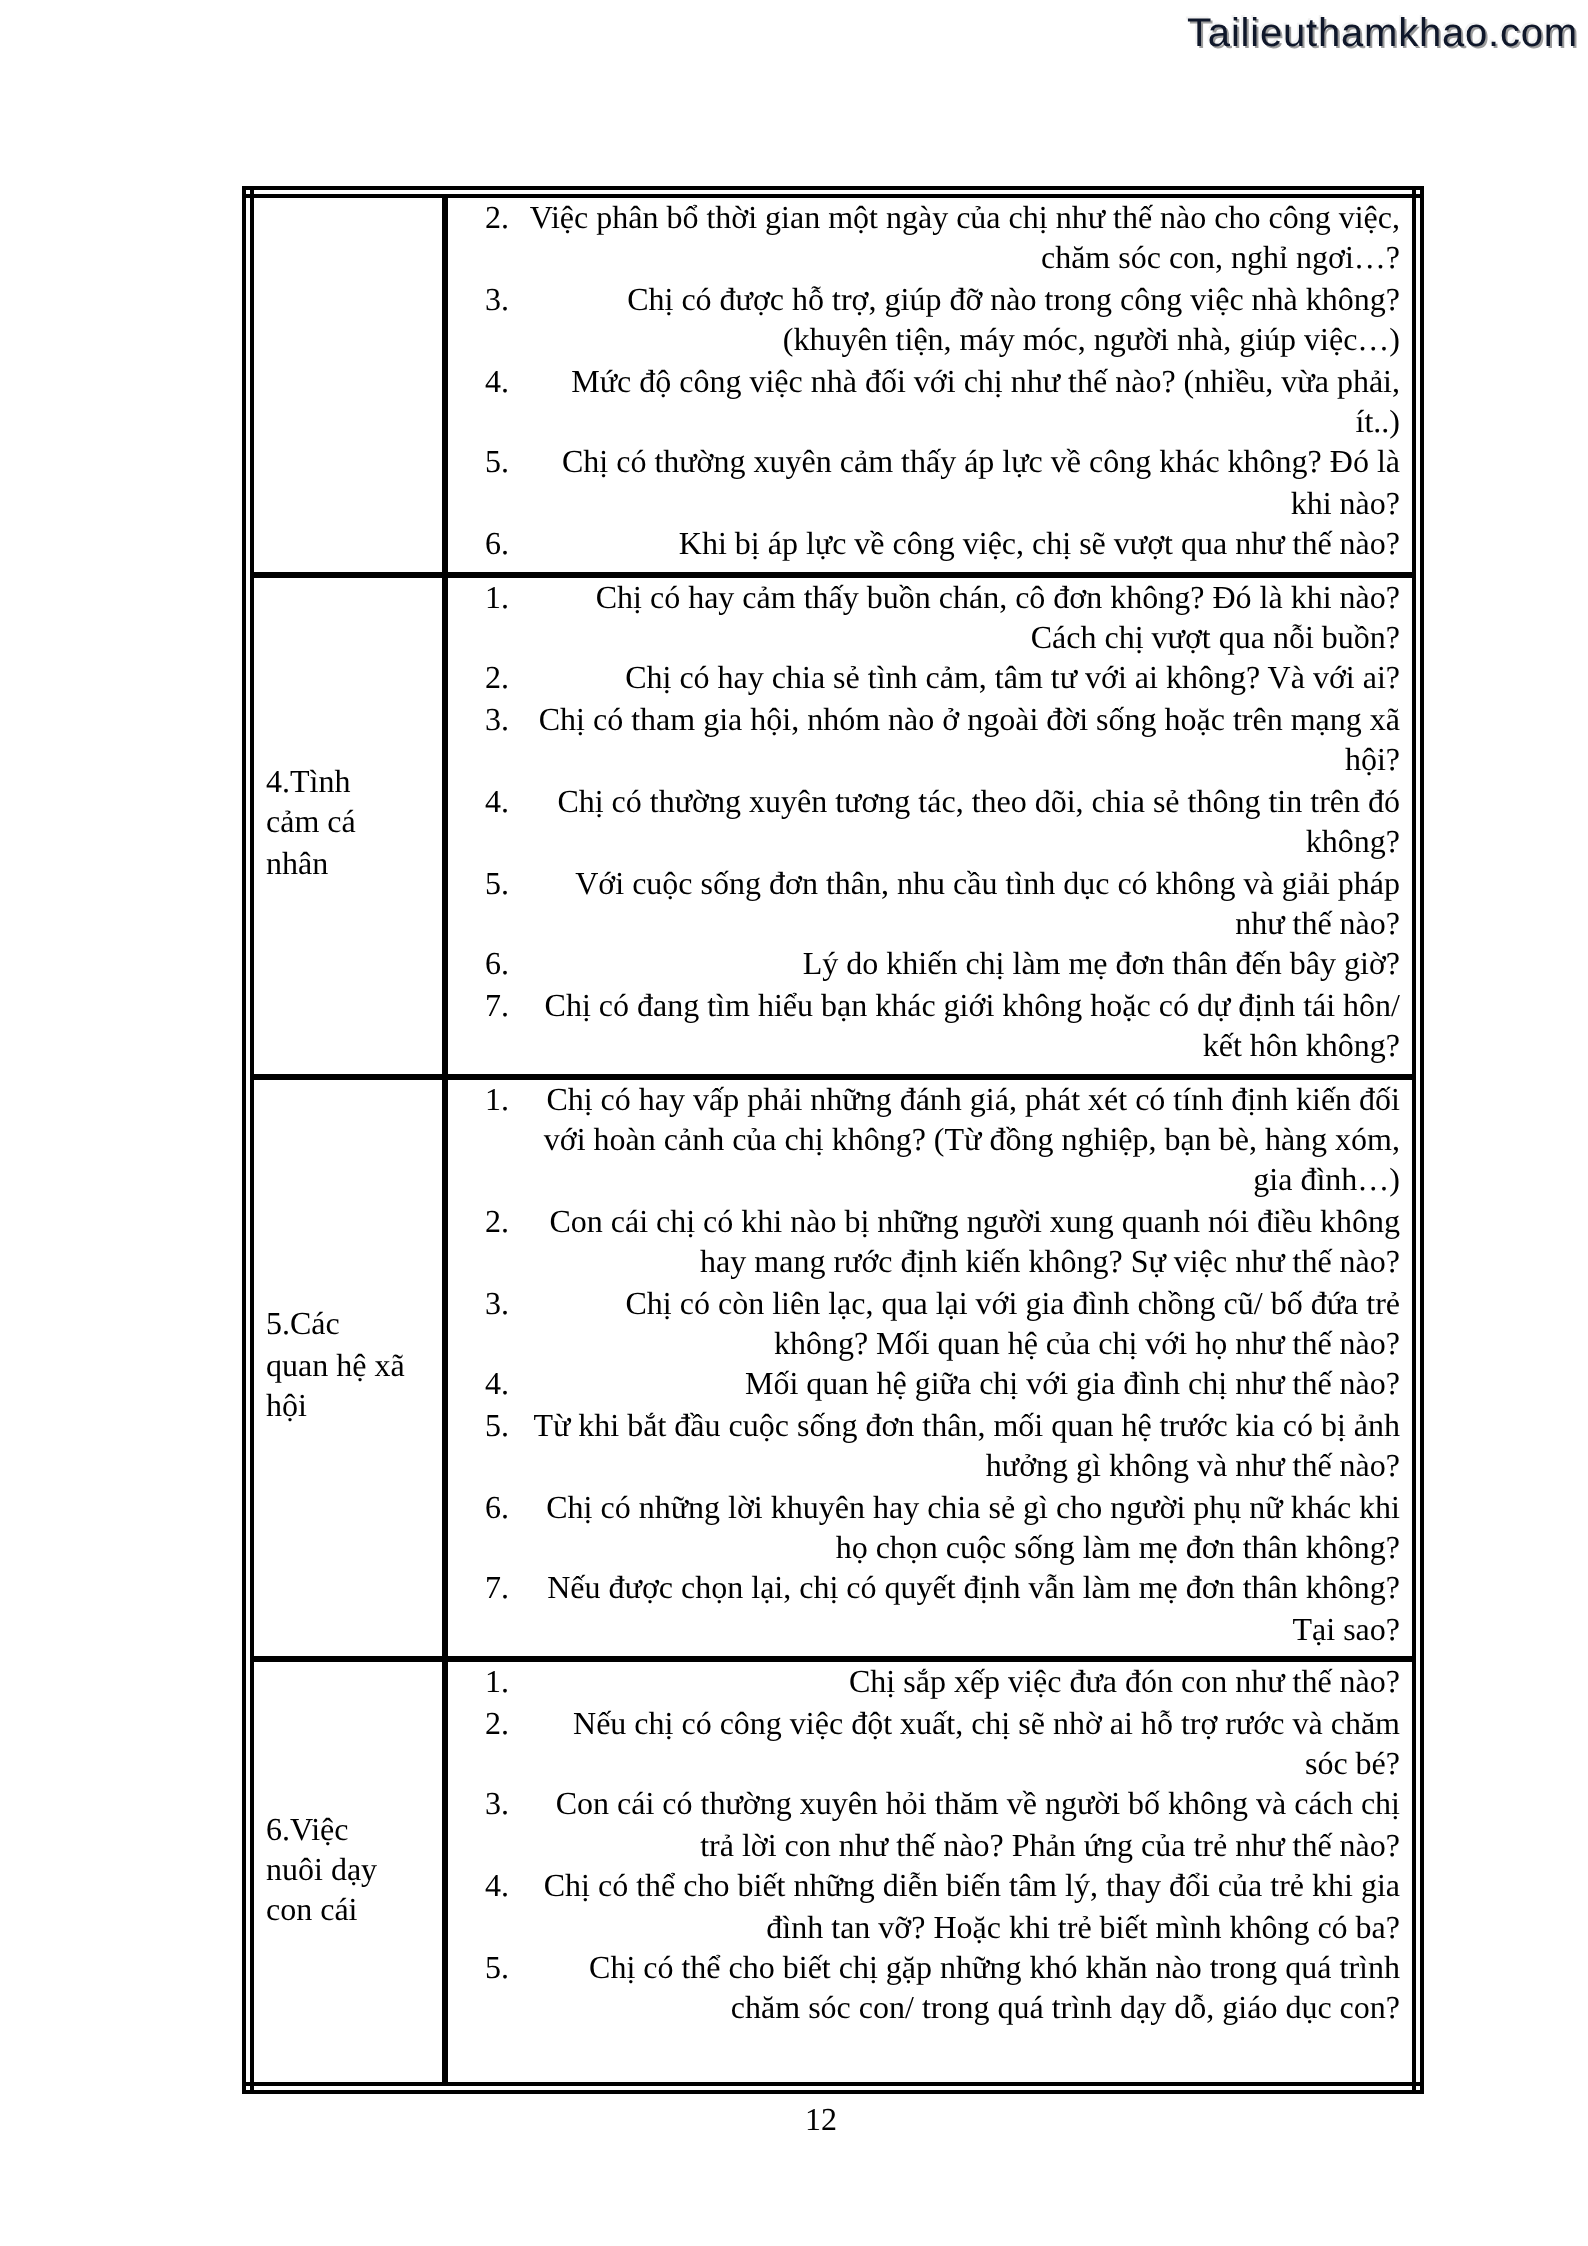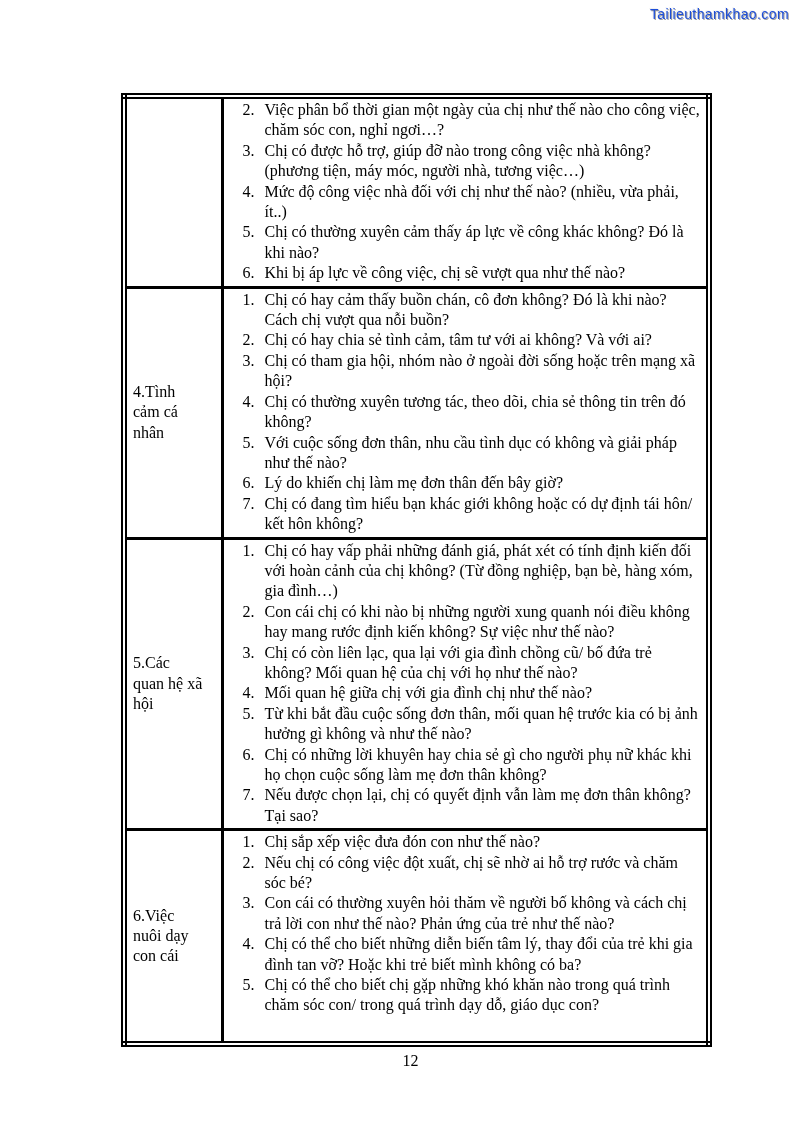--- a/index.html
+++ b/index.html
@@ -14,23 +14,23 @@
     font-family: "Liberation Serif", "DejaVu Serif", serif;
     color: #000000;
     overflow: hidden;
   }
 
   .watermark {
     position: absolute;
     top: 6px;
     right: 5px;
     font-family: "Liberation Sans", "DejaVu Sans", sans-serif;
-    font-size: 14px;
+    font-size: 20px;
     letter-spacing: 0.4px;
-    color: #1d4ed8;
+    color: #0f172a;
     text-shadow: 1px 1px 0 #9d9d9d, -1px -1px 0 #f2f2f2;
     user-select: none;
   }
 
   table.interview-table {
     position: absolute;
     left: 121px;
     top: 93px;
     width: 591px;
     border-collapse: collapse;
@@ -55,20 +55,21 @@
   }
   tr.row-1 td { height: 182px; }
   tr.row-2 td { height: 239px; }
   tr.row-3 td { height: 278px; border-radius: 25px; }
   tr.row-4 td { height: 206px; }
 
   ol.questions {
     list-style: none;
     margin: 0;
     padding: 0;
+    text-align: right;
   }
   ol.questions li {
     position: relative;
     padding-left: 39px;
     counter-increment: q;
   }
   ol.questions li::before {
     content: counter(q) ".";
     position: absolute;
     left: 17px;
@@ -93,21 +94,21 @@
   <colgroup>
     <col style="width:98px">
     <col>
   </colgroup>
   <tbody>
     <tr class="row-1">
       <td class="label-cell"></td>
       <td class="items-cell">
         <ol class="questions" style="counter-reset: q 1;">
             <li>Việc phân bổ thời gian một ngày của chị như thế nào cho công việc, chăm sóc con, nghỉ ngơi…?</li>
-            <li>Chị có được hỗ trợ, giúp đỡ nào trong công việc nhà không? (phương tiện, máy móc, người nhà, tương việc…)</li>
+            <li>Chị có được hỗ trợ, giúp đỡ nào trong công việc nhà không? (khuyên tiện, máy móc, người nhà, giúp việc…)</li>
             <li>Mức độ công việc nhà đối với chị như thế nào? (nhiều, vừa phải, ít..)</li>
             <li>Chị có thường xuyên cảm thấy áp lực về công khác không? Đó là khi nào?</li>
             <li>Khi bị áp lực về công việc, chị sẽ vượt qua như thế nào?</li>
           </ol>
       </td>
     </tr>
     <tr class="row-2">
       <td class="label-cell">4.Tình
 cảm cá
 nhân</td>

